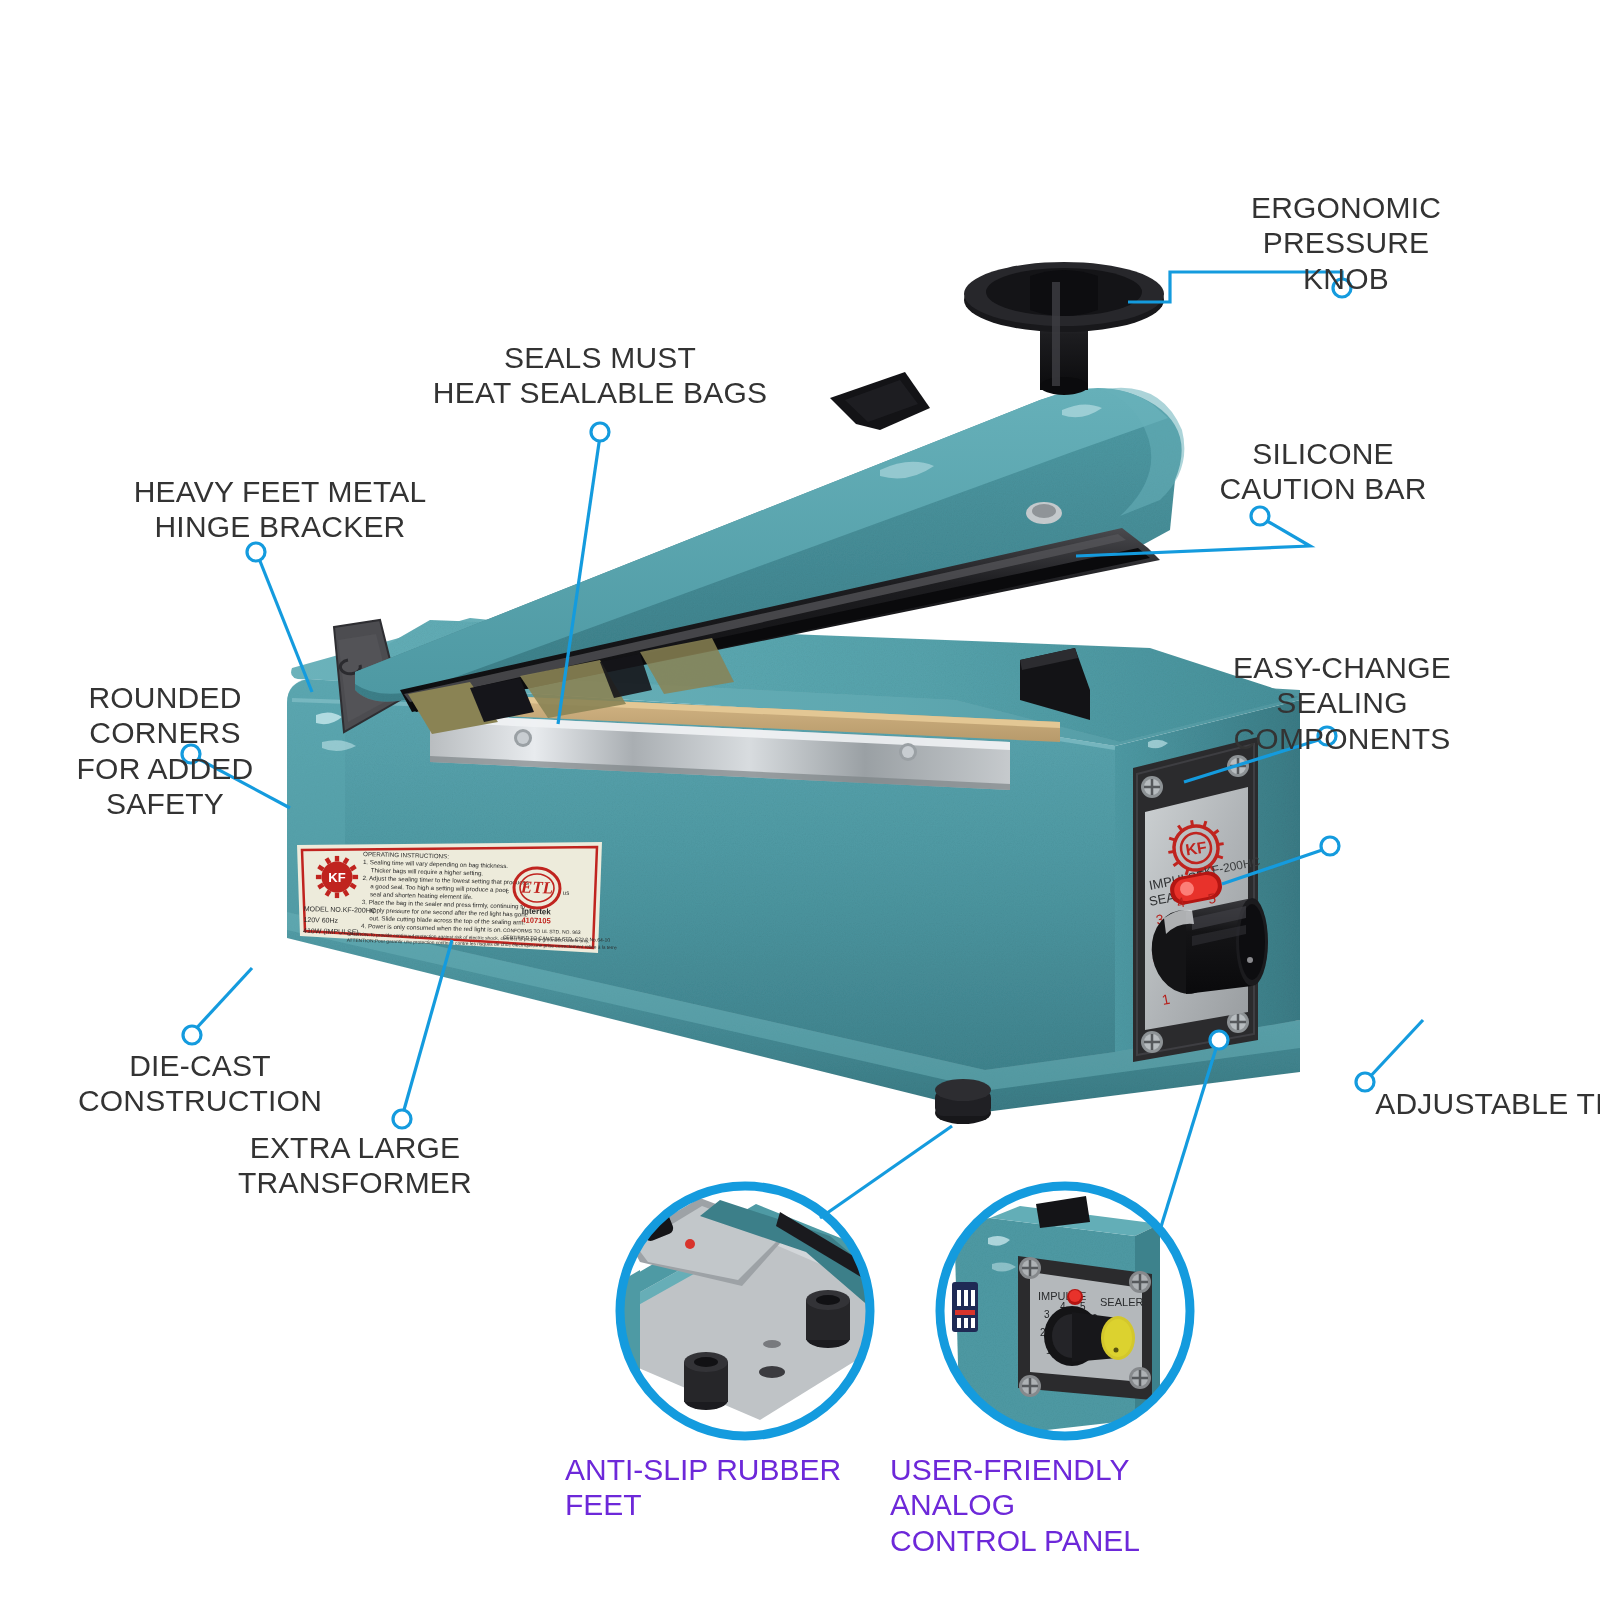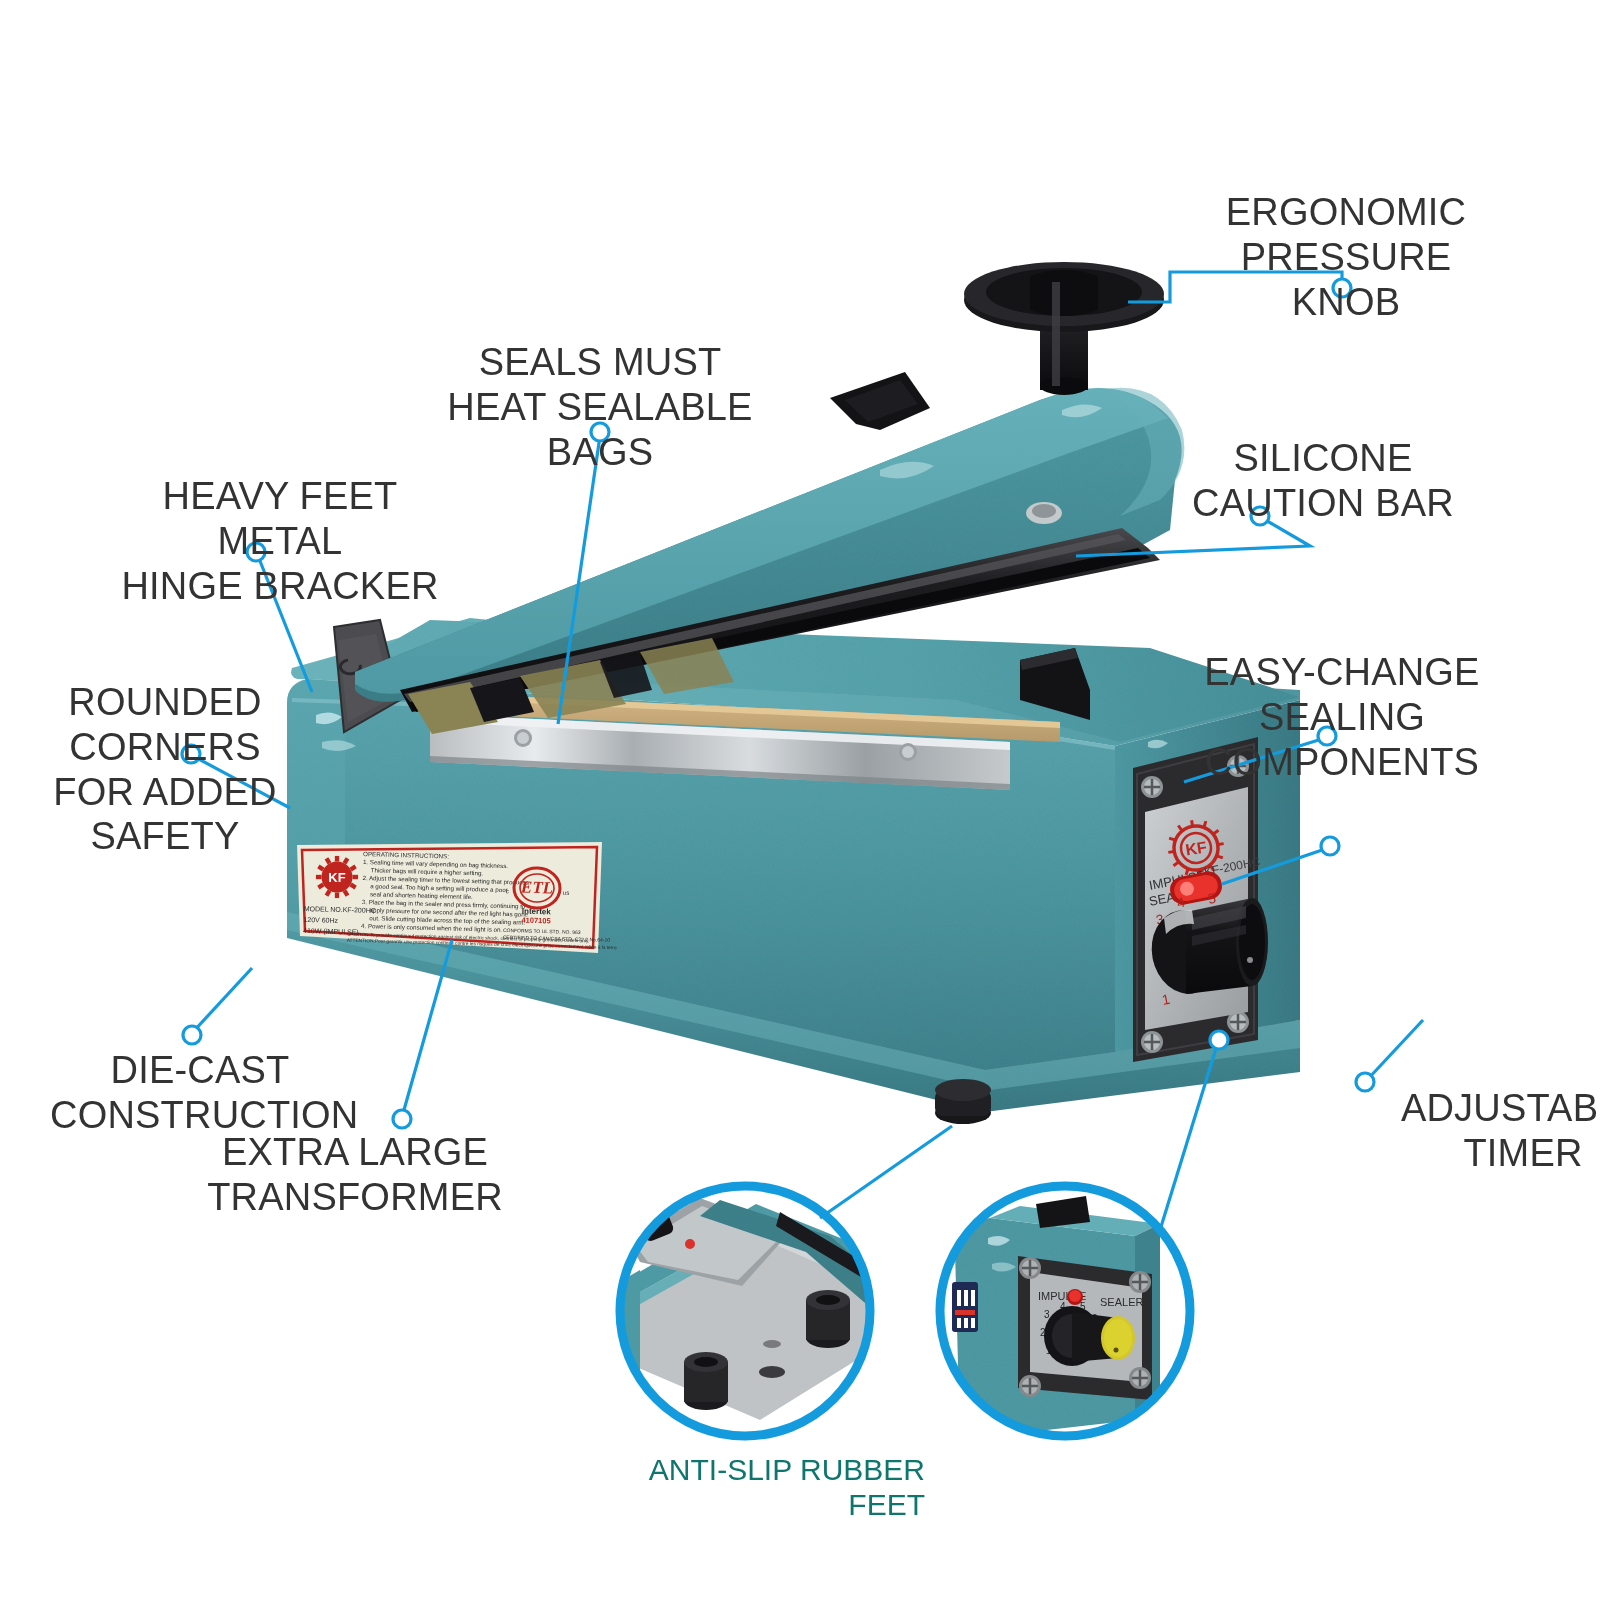--- a/index.html
+++ b/index.html
@@ -14,21 +14,21 @@
     position: relative;
     width: 1600px;
     height: 1600px;
     background: #ffffff;
     overflow: hidden;
   }
   
   .callout {
     position: absolute;
     color: #333333;
-    font-size: 38px;
+    font-size: 30px;
     line-height: 1.18;
     letter-spacing: 0.2px;
     font-weight: 400;
     white-space: pre-line;
     font-family: "Liberation Sans", sans-serif;
   }
   .callout.c { text-align: center; }
 
   
   #leaders {
@@ -41,22 +41,22 @@
   
   #product {
     position: absolute;
     left: 0; top: 0;
     width: 1600px; height: 1600px;
   }
 
   
   .inset-caption {
     position: absolute;
-    text-align: right;
-    color: #0f766e;
+    text-align: left;
+    color: #6d28d9;
     font-size: 30px;
     line-height: 1.18;
     white-space: pre-line;
   }
 </style>
 </head>
 <body>
 
 <div id="stage">
 
@@ -533,14 +533,16 @@
 CAUTION BAR</div>
 
   <div class="callout c" style="left:1172px; top:650px; width:340px;">EASY-CHANGE
 SEALING COMPONENTS</div>
 
 
   <div class="callout c" style="left:1336px; top:1086px; width:310px;margin-left:32px;">ADJUSTABLE TIMER</div>
 
   <div class="inset-caption" style="left:565px; top:1452px; width:360px;">ANTI-SLIP RUBBER FEET</div>
 
+  <div class="inset-caption" style="left:890px; top:1452px; width:350px;">USER-FRIENDLY ANALOG
+CONTROL PANEL</div>
 
 </div>
 
 </body></html>

